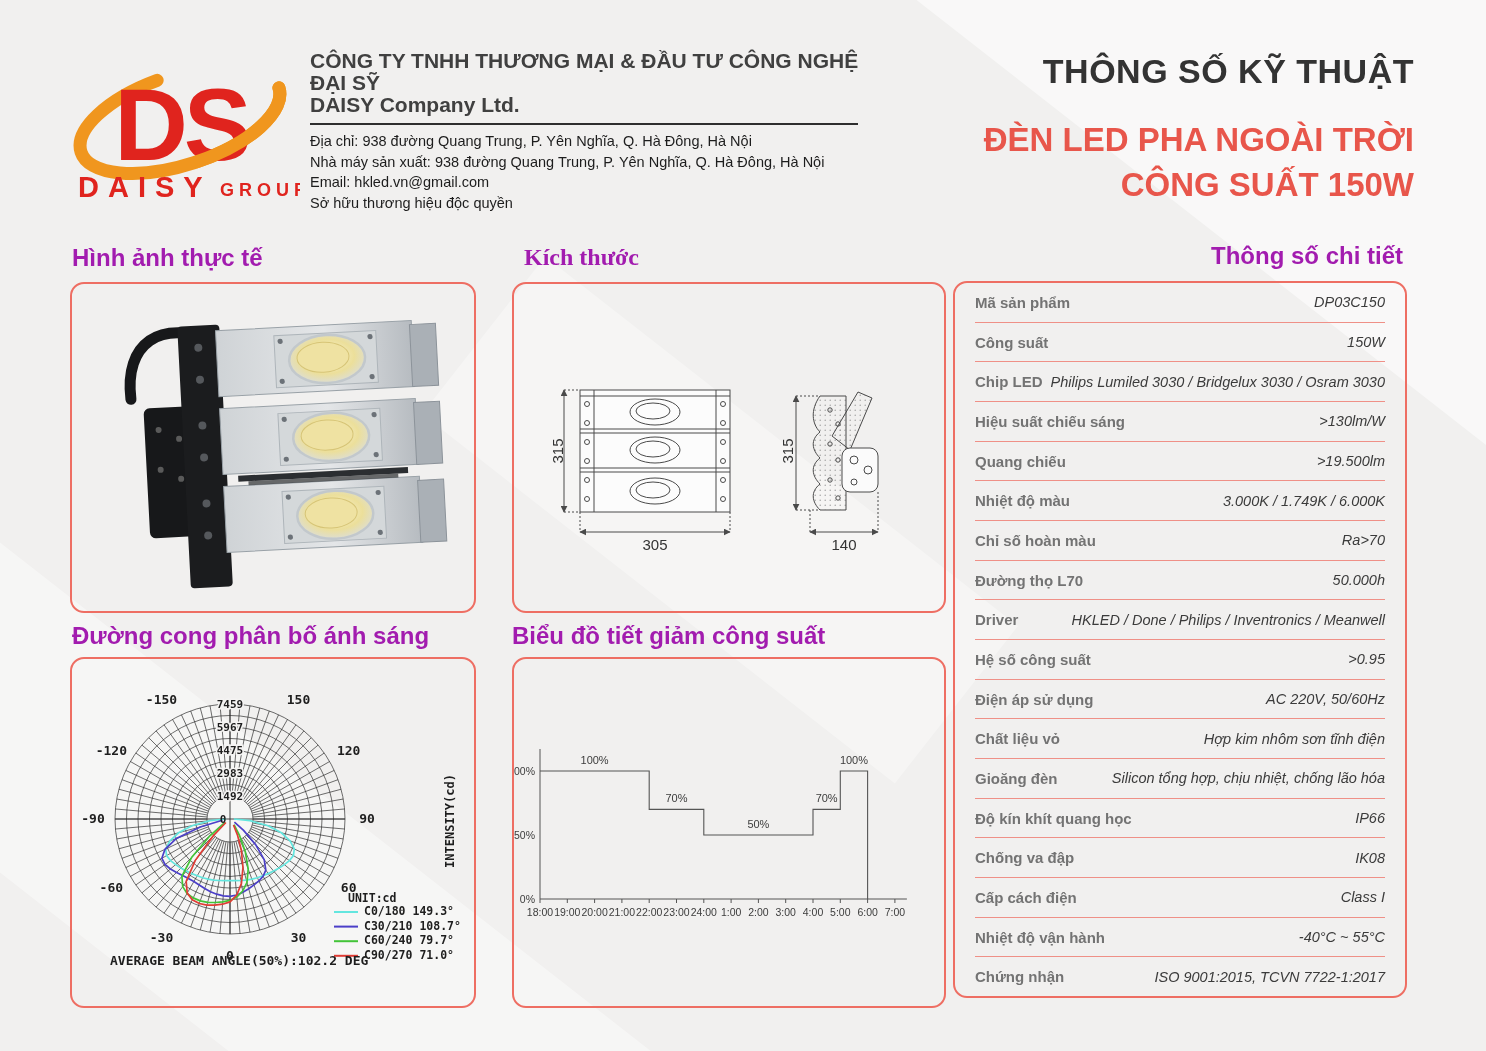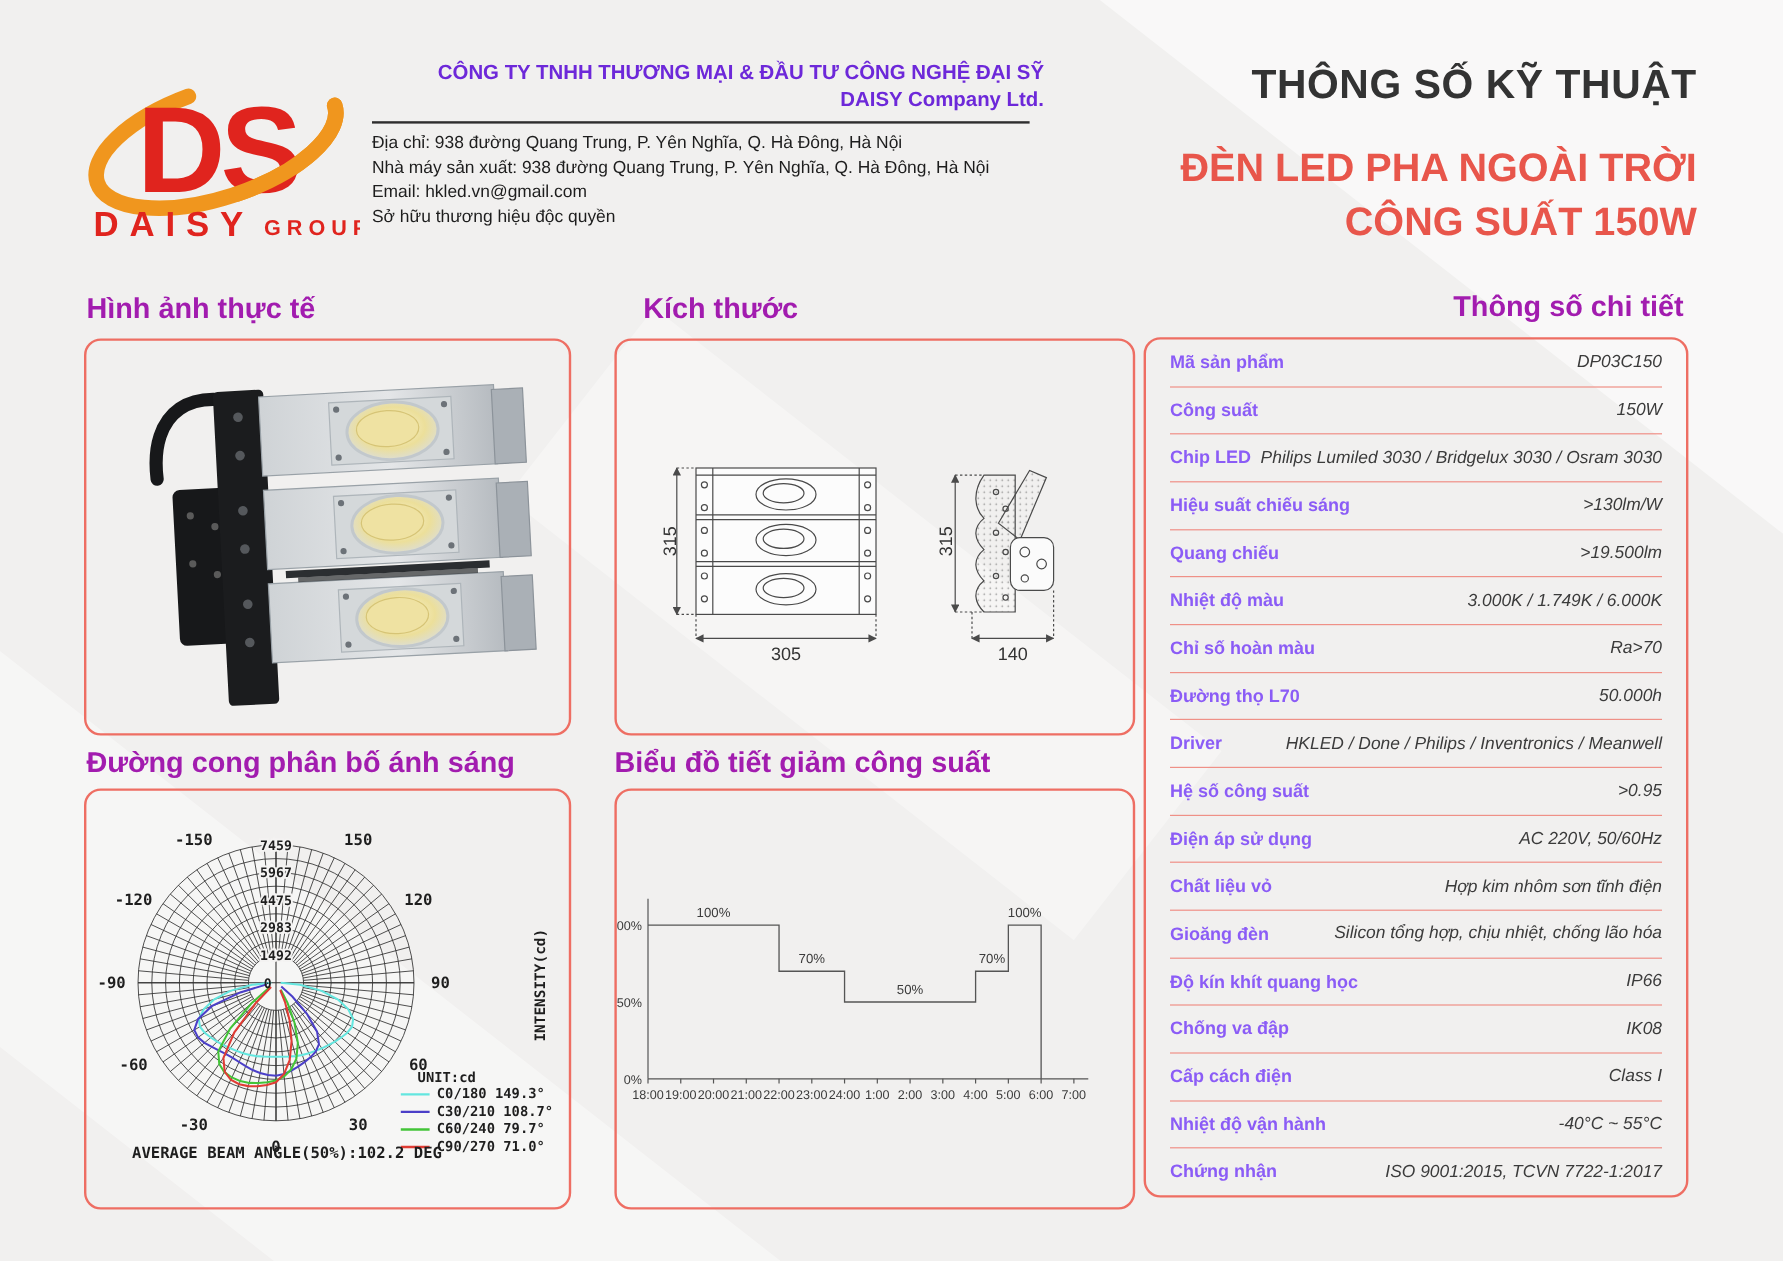--- a/index.html
+++ b/index.html
@@ -6,48 +6,48 @@
   body{font-family:"Liberation Sans",sans-serif;background:#e9e8e8;}
   .page{position:relative;width:1486px;height:1051px;background:#f1f0ef;overflow:hidden;}
   .bg-shape{position:absolute;background:rgba(255,255,255,.55);pointer-events:none;}
   .bg1{width:900px;height:420px;transform:rotate(38deg);right:-260px;top:-180px;}
   .bg2{width:1100px;height:260px;transform:rotate(38deg);left:-200px;bottom:-60px;background:rgba(255,255,255,.4);}
   .bg3{width:600px;height:200px;transform:rotate(38deg);left:420px;top:420px;background:rgba(255,255,255,.35);}
 
   
   .logo{position:absolute;left:68px;top:48px;}
   .company{position:absolute;left:310px;top:50px;width:560px;}
-  .company .n1,.company .n2{color:#6d28d9;font-weight:bold;font-size:17px;line-height:22px;text-align:right;}
+  .company .n1,.company .n2{color:#404040;font-weight:bold;font-size:21px;line-height:22px;}
   .company .rule{height:2px;background:#2e2e2e;width:548px;margin:7px 0 6px 0;}
   .company .info{color:#1d1d1d;font-weight:normal;font-size:14.5px;line-height:20.5px;}
   .rtitle{position:absolute;right:72px;top:52px;text-align:right;}
   .rtitle .doc{color:#333;font-weight:bold;font-size:34px;letter-spacing:.5px;}
   .rtitle .prod{color:#e8564b;font-weight:bold;font-size:33px;line-height:45px;margin-top:26px;}
 
   
   .h-sec{position:absolute;font-weight:bold;font-size:24px;color:#a21caf;}
   .h-photo{left:72px;top:244px;}
-  .h-dims{left:536px;top:244px;}
+  .h-dims{left:524px;top:244px;font-family:Liberation Serif, serif;}
   .h-specs{right:83px;top:242px;}
   .h-dist{left:72px;top:622px;}
   .h-power{left:512px;top:622px;}
 
   
   .panel{position:absolute;border:2.5px solid #ee6e63;border-radius:14px;}
   .p-photo{left:70px;top:282px;width:402px;height:327px;}
   .p-dims{left:512px;top:282px;width:430px;height:327px;}
   .p-specs{left:953px;top:281px;width:450px;height:713px;}
   .p-polar{left:70px;top:657px;width:402px;height:347px;}
   .p-power{left:512px;top:657px;width:430px;height:347px;}
 
   
   .spec-table{display:flex;flex-direction:column;height:100%;padding:0 20px;box-sizing:border-box;}
   .spec-row{flex:1;display:flex;align-items:center;justify-content:space-between;border-bottom:1.5px solid #ef9087;}
   .spec-row:last-child{border-bottom:none;}
-  .spec-label{font-weight:bold;font-size:15px;color:#8b5cf6;white-space:nowrap;}
+  .spec-label{font-weight:bold;font-size:15px;color:#737373;white-space:nowrap;}
   .spec-value{font-style:italic;font-size:14.5px;color:#3b3b3b;text-align:right;white-space:nowrap;}
 
   svg{display:block;}
 </style>
 </head>
 <body>
 
 <div class="page">
   <div class="bg-shape bg1"></div>
   <div class="bg-shape bg2"></div>

